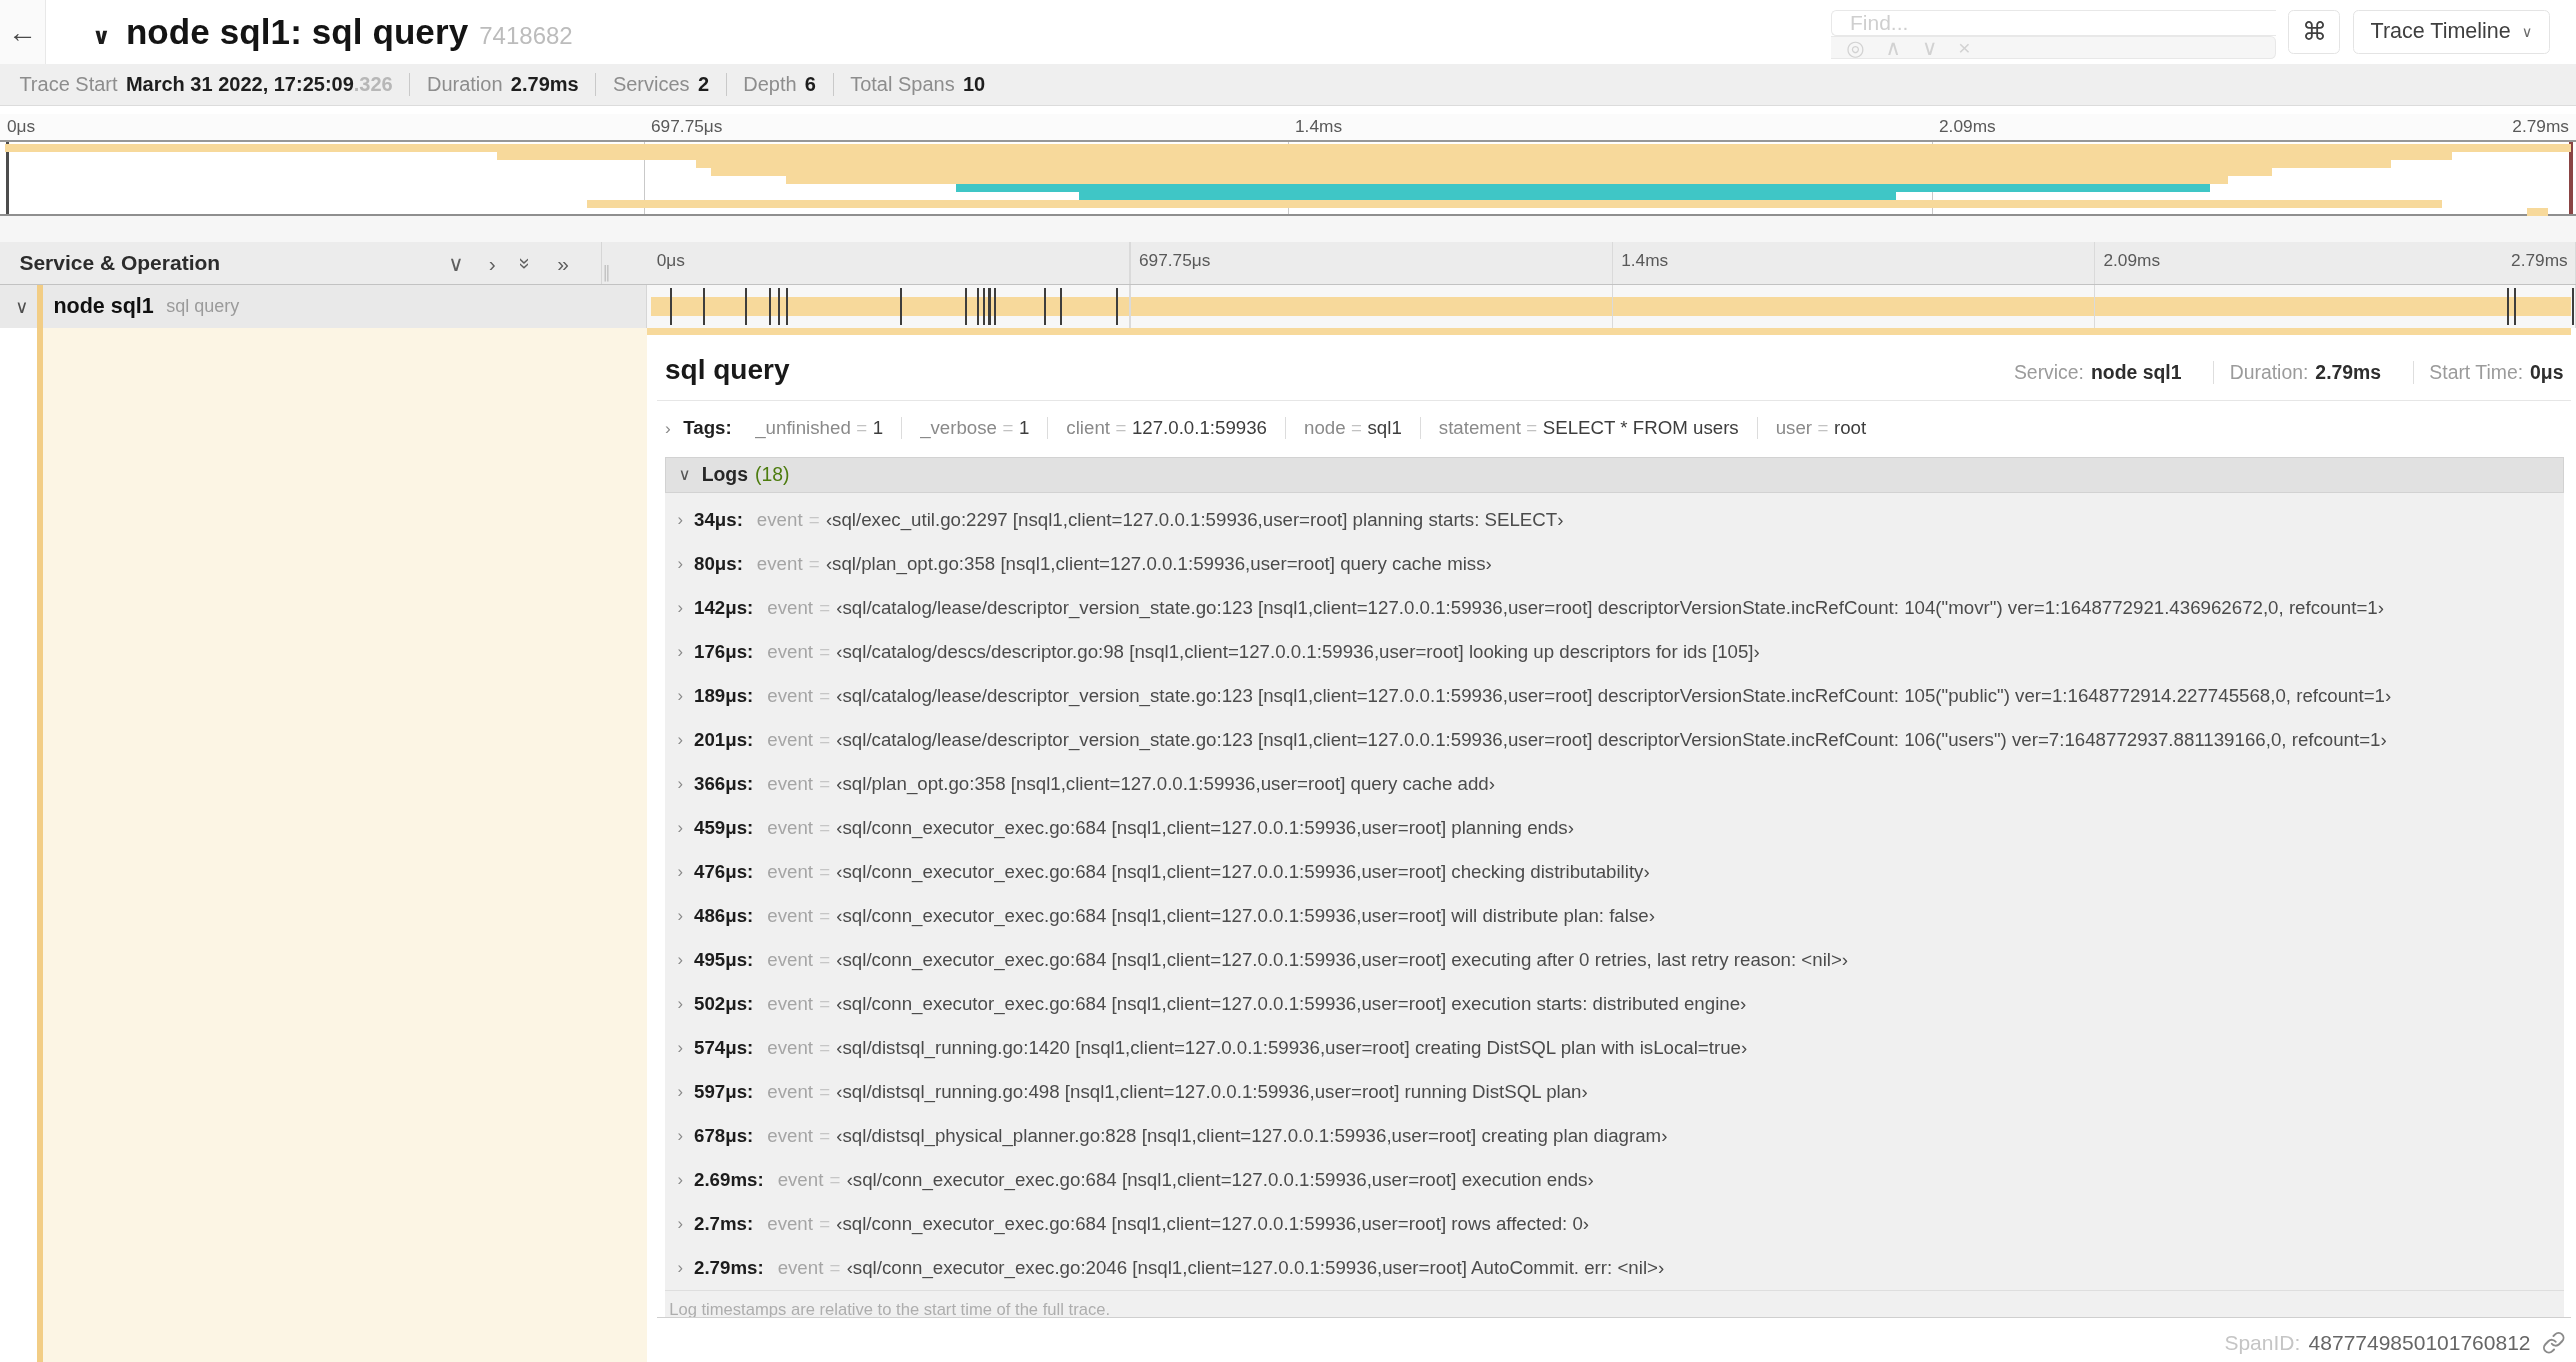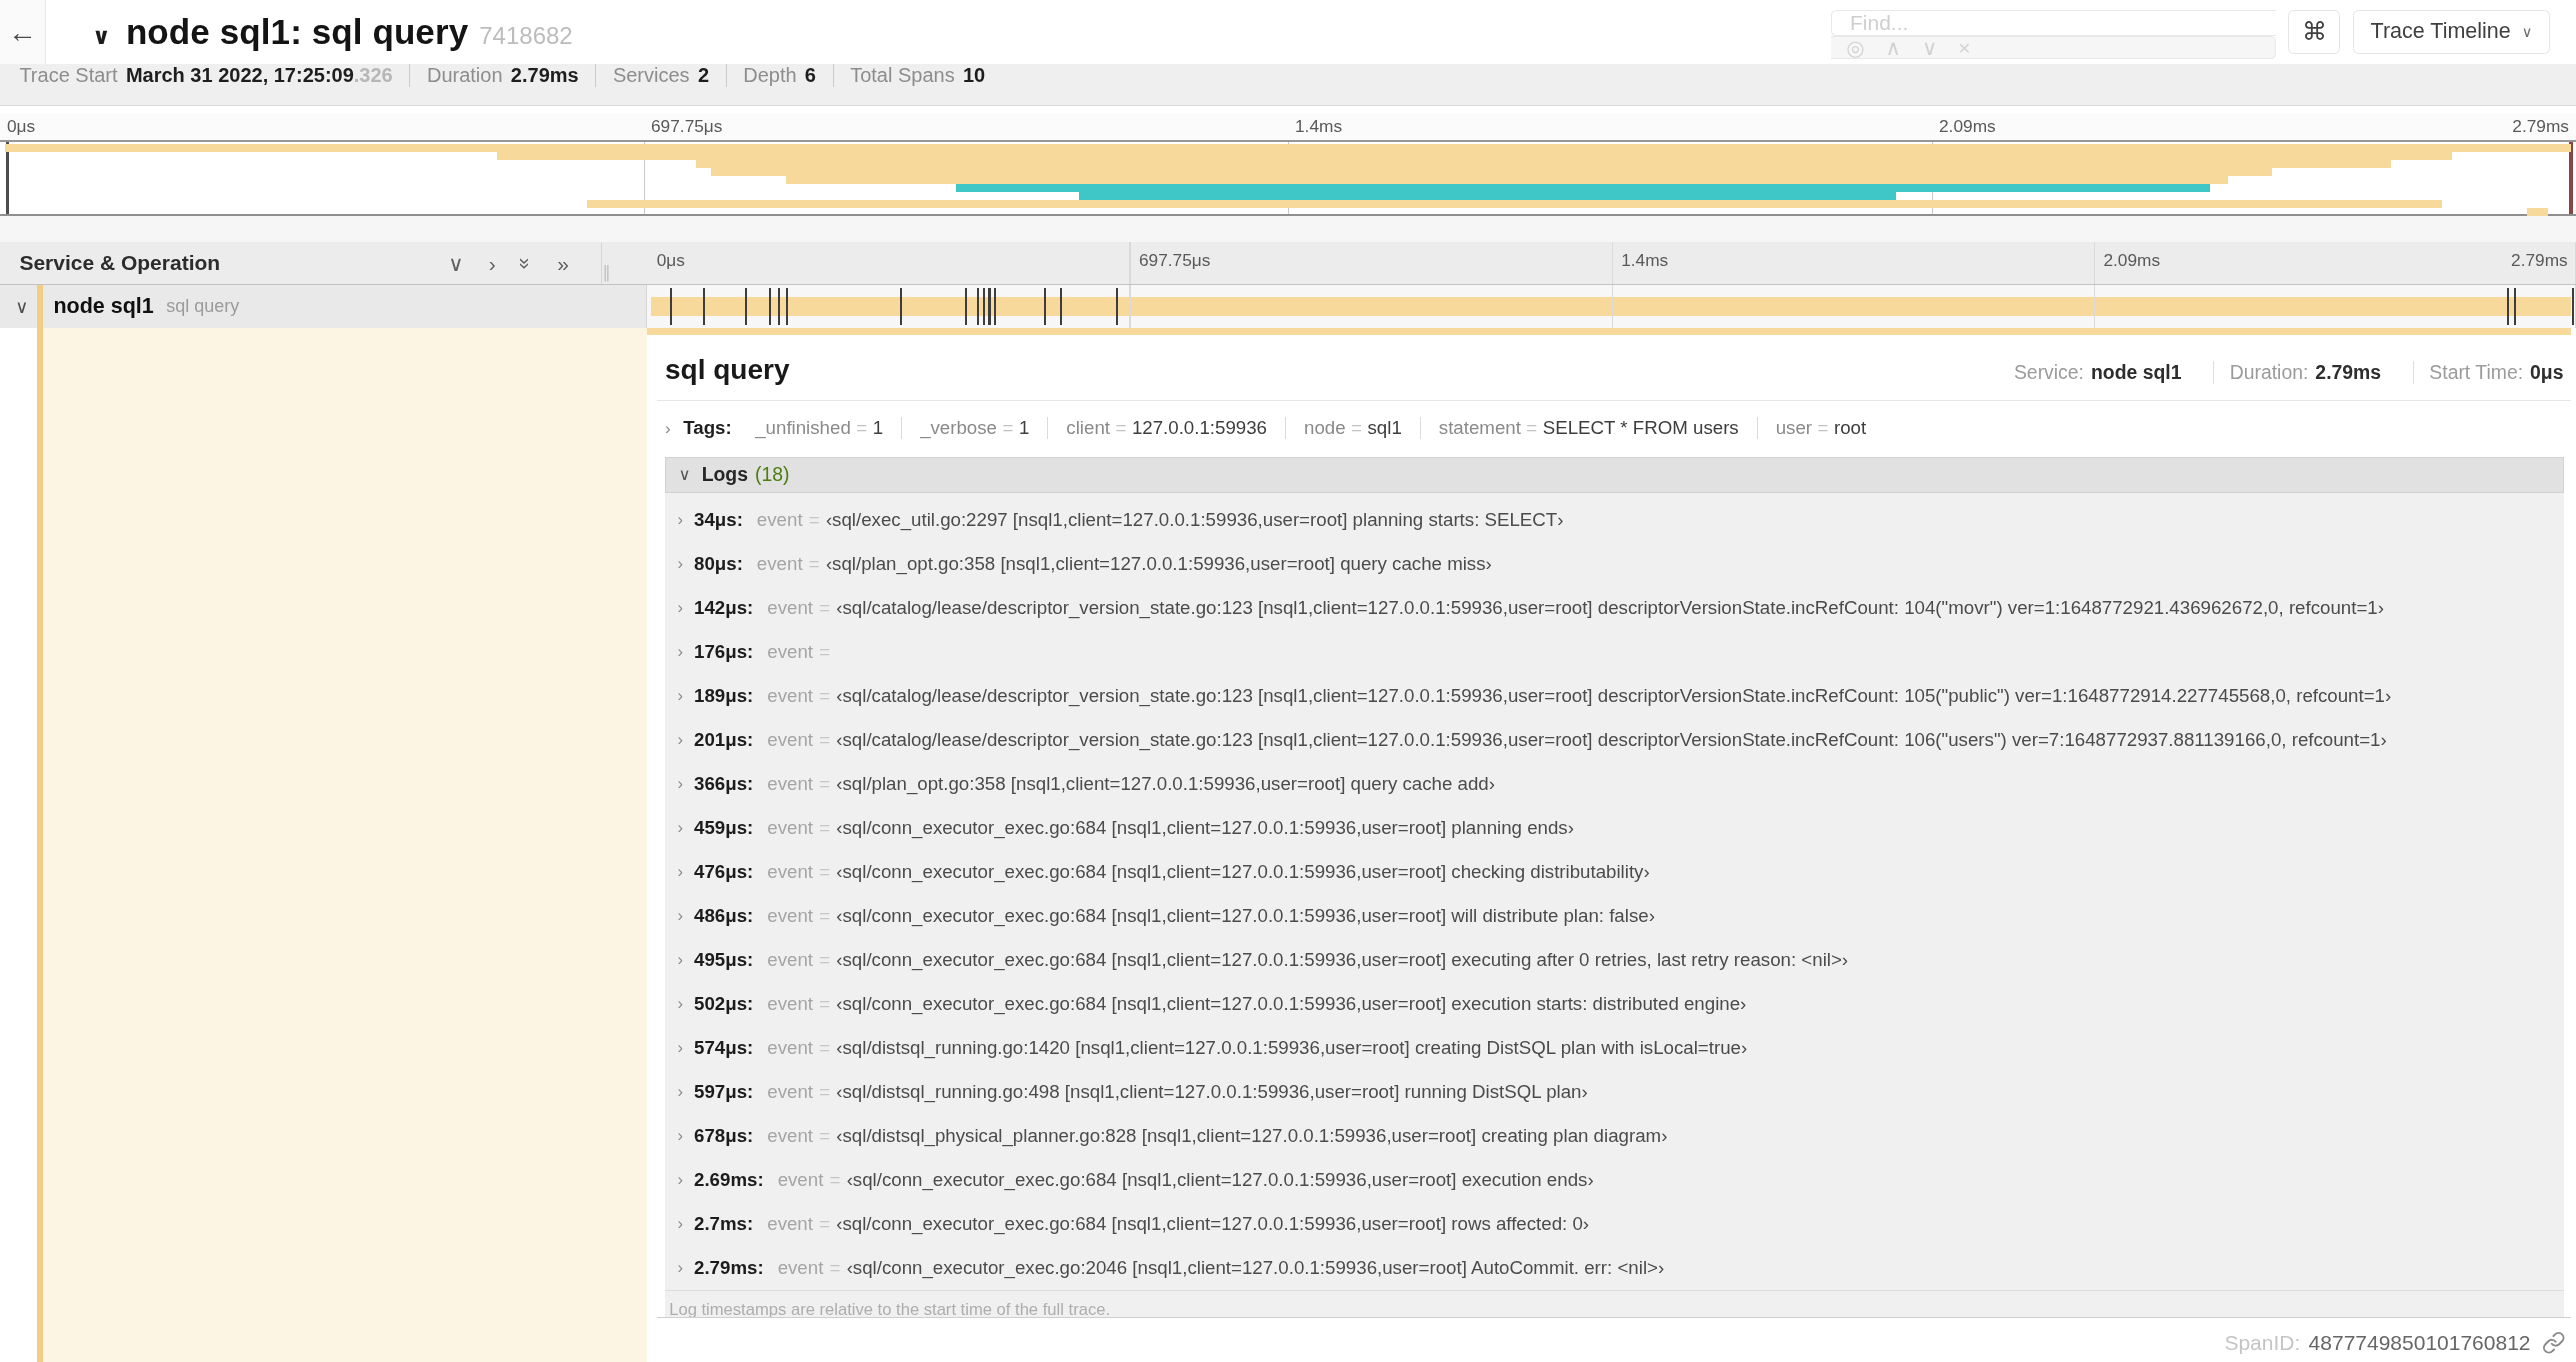--- a/index.html
+++ b/index.html
@@ -17,21 +17,21 @@
   .find-group{display:flex;flex-direction:column;}
   .find-input{width:445px;border:1.4px solid #e8e8e8;border-right:none;border-radius:5.5px 0 0 5.5px;padding:0 18px;font-size:21px;color:#444;outline:none;font-family:inherit;}
   .find-input::placeholder{color:#cfcfcf;}
   .find-btns{display:flex;align-items:center;background:#f6f6f6;border:1.4px solid #e8e8e8;border-left:none;border-radius:0 5.5px 5.5px 0;padding:0 15.2px;gap:21px;}
   .find-btn{color:#d2d2d2;font-size:21px;cursor:pointer;line-height:1;}
   .icon-btn{border:1.4px solid #e4e4e4;border-radius:5.5px;background:#fff;display:flex;align-items:center;justify-content:center;font-size:25px;color:#3f3f3f;padding:0 12.5px;cursor:pointer;}
   .tt-btn{font-size:21.5px;gap:11px;padding:0 16.6px;}
   .tt-caret{font-size:14.5px;color:#6b6b6b;}
 
   
-  .summary-bar{position:absolute;top:64px;left:0;width:100%;height:42px;background:#efefef;border-bottom:1.4px solid #dcdcdc;display:flex;align-items:flex-start;padding-left:19.4px;font-size:20px;white-space:nowrap;}
+  .summary-bar{position:absolute;top:64px;left:0;width:100%;height:42px;background:#efefef;border-bottom:1.4px solid #dcdcdc;display:flex;align-items:center;padding-left:19.4px;font-size:20px;white-space:nowrap;}
   .sum-item{display:flex;align-items:baseline;}
   .sum-item + .sum-item{border-left:1.4px solid #c9c9c9;margin-left:16.6px;padding-left:16.6px;}
   .sum-label{color:#8d8d8d;margin-right:8.3px;}
   .sum-value{color:#1e1e1e;font-weight:700;}
   .sum-suffix{color:#b7b7b7;font-weight:700;}
 
   
   .ruler{position:absolute;top:114px;left:0;width:100%;height:26px;background:#fbfbfb;font-size:17.3px;color:#595959;}
   .ruler-tick{position:absolute;top:2.1px;}
   .minimap{position:absolute;top:140px;left:0;width:100%;height:76px;background:#fff;border-top:2.1px solid #979797;border-bottom:2.1px solid #8f8f8f;cursor:crosshair;}
@@ -298,20 +298,21 @@
             <span class="log-ts">142μs:</span>
             <span class="log-key">event</span>
             <span class="log-eq">=</span>
             <span class="log-val">‹sql/catalog/lease/descriptor_version_state.go:123 [nsql1,client=127.0.0.1:59936,user=root] descriptorVersionState.incRefCount: 104("movr") ver=1:1648772921.436962672,0, refcount=1›</span>
           </div>
           <div class="log-row">
             <span class="log-caret">›</span>
             <span class="log-ts">176μs:</span>
             <span class="log-key">event</span>
             <span class="log-eq">=</span>
+            <span class="log-val">‹sql/catalog/descs/descriptor.go:98 [nsql1,client=127.0.0.1:59936,user=root] looking up descriptors for ids [105]›</span>
           </div>
           <div class="log-row">
             <span class="log-caret">›</span>
             <span class="log-ts">189μs:</span>
             <span class="log-key">event</span>
             <span class="log-eq">=</span>
             <span class="log-val">‹sql/catalog/lease/descriptor_version_state.go:123 [nsql1,client=127.0.0.1:59936,user=root] descriptorVersionState.incRefCount: 105("public") ver=1:1648772914.227745568,0, refcount=1›</span>
           </div>
           <div class="log-row">
             <span class="log-caret">›</span>

